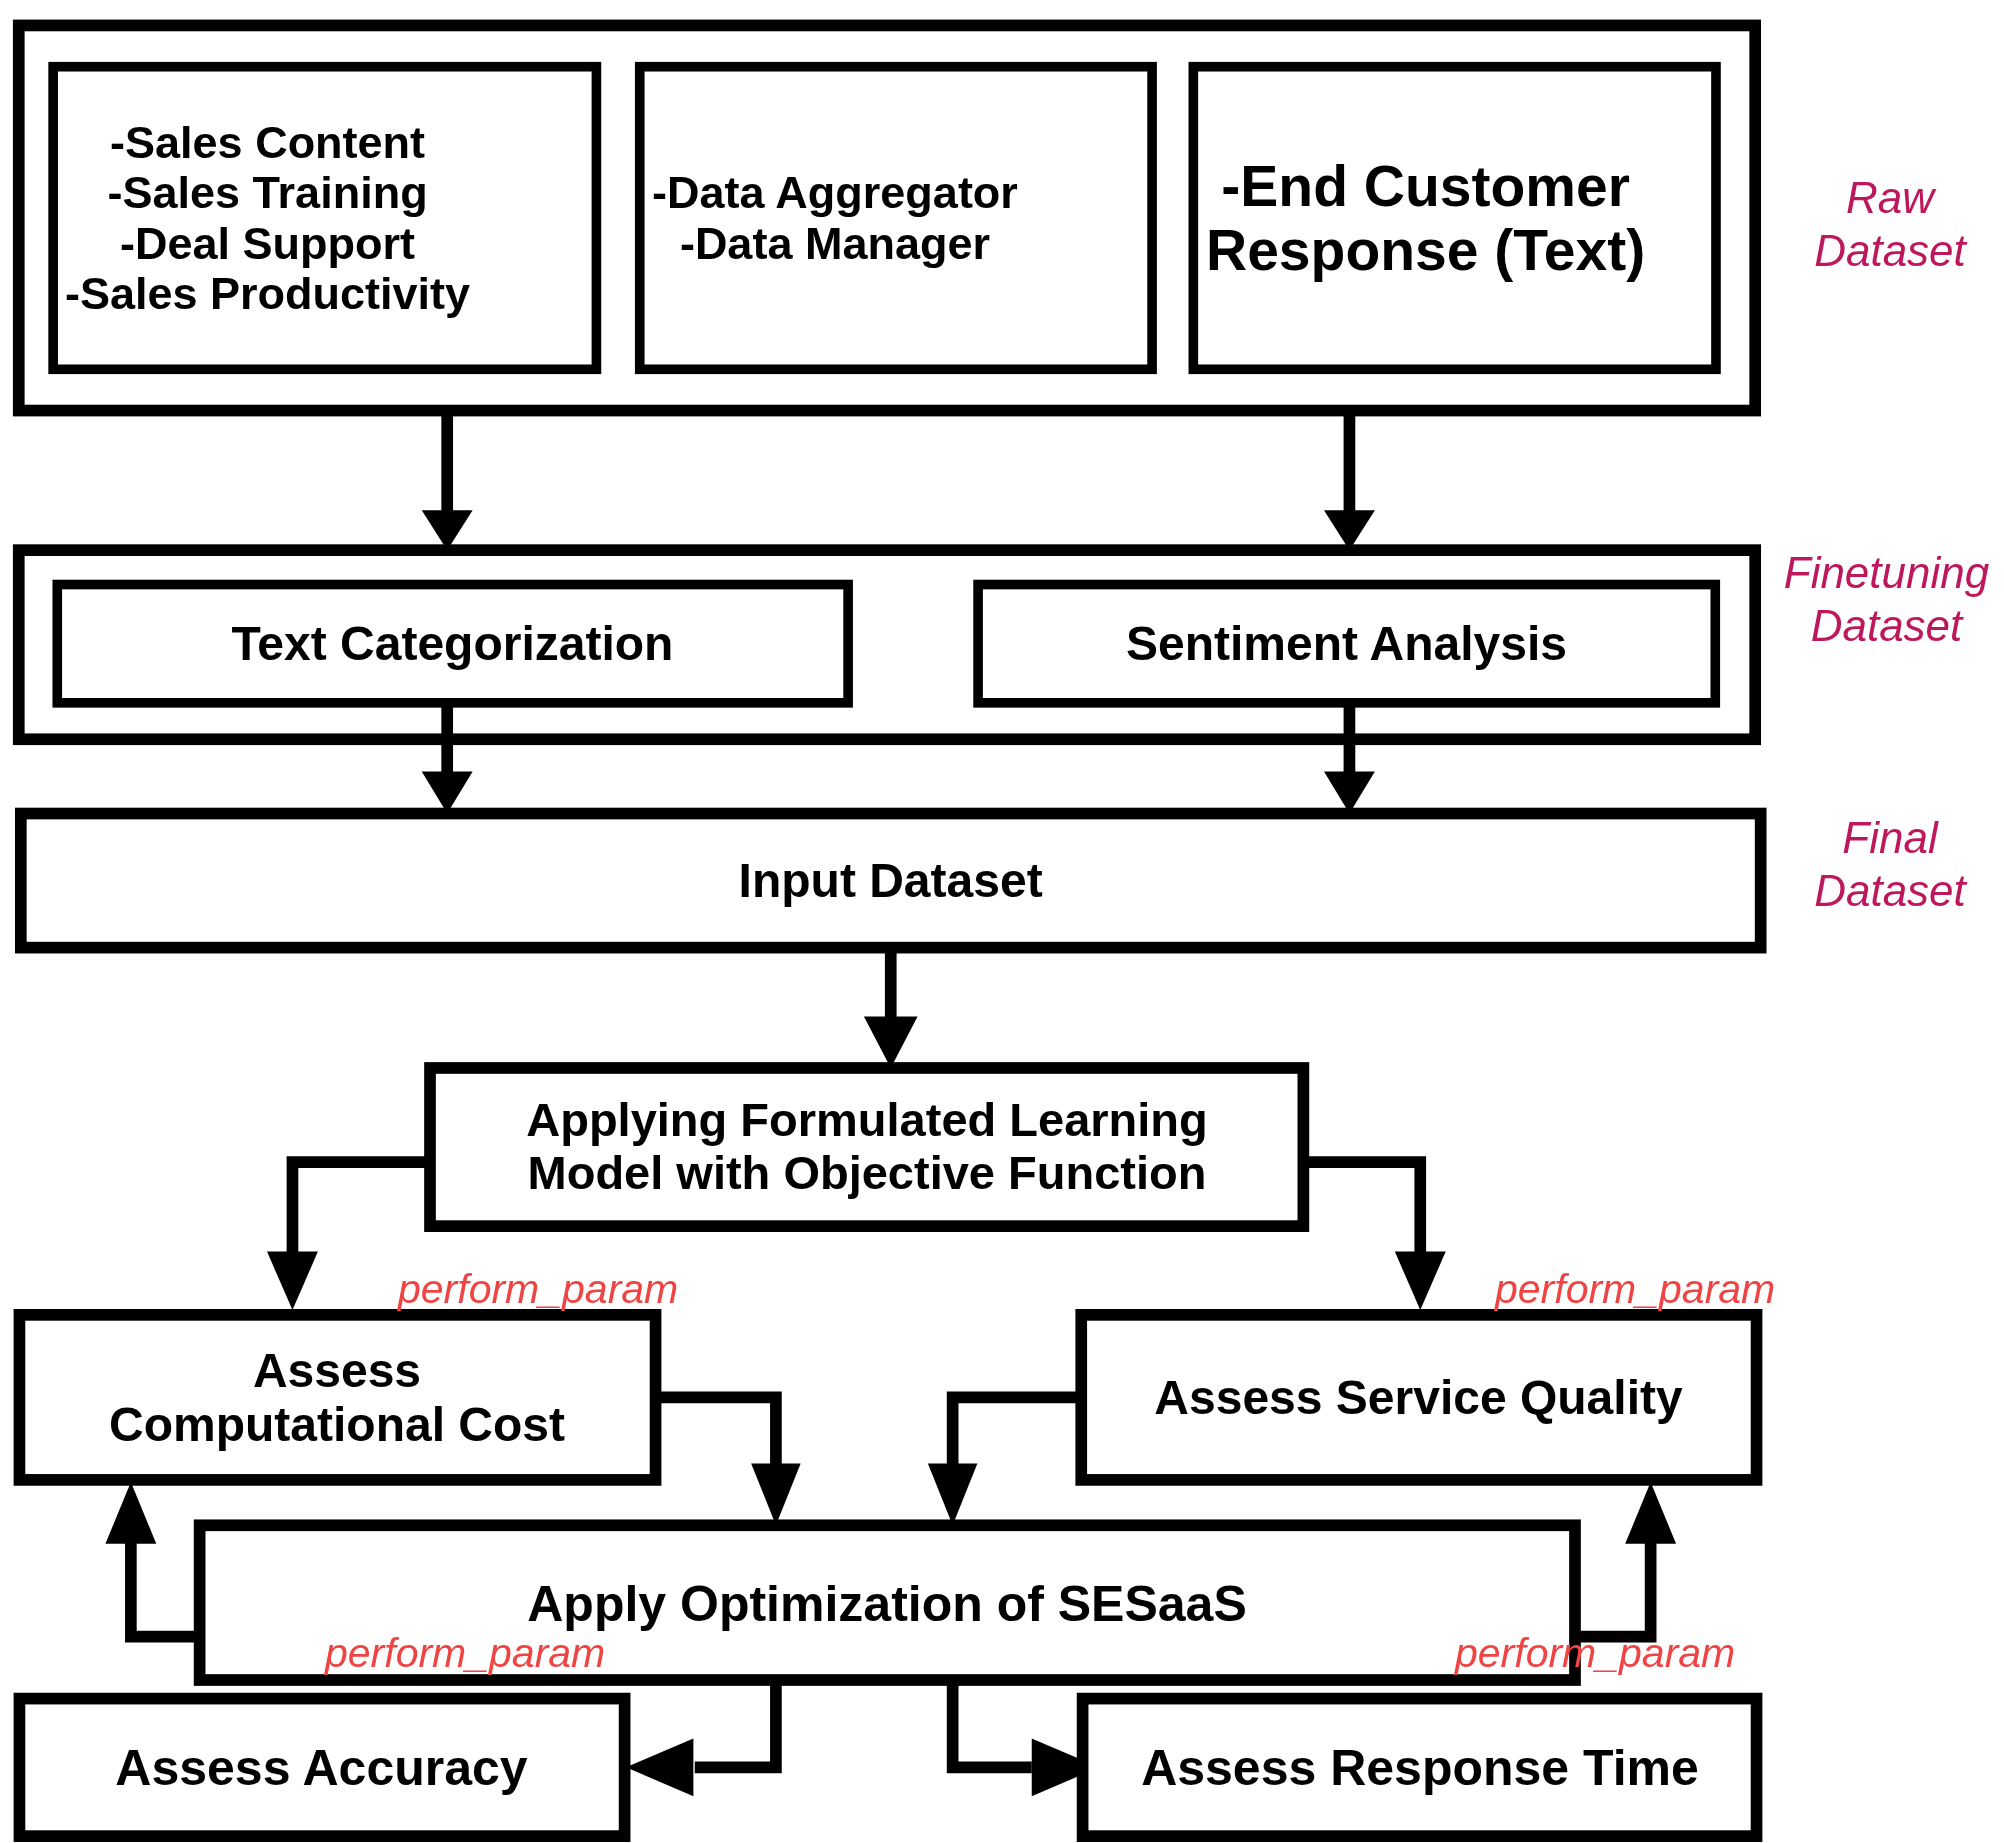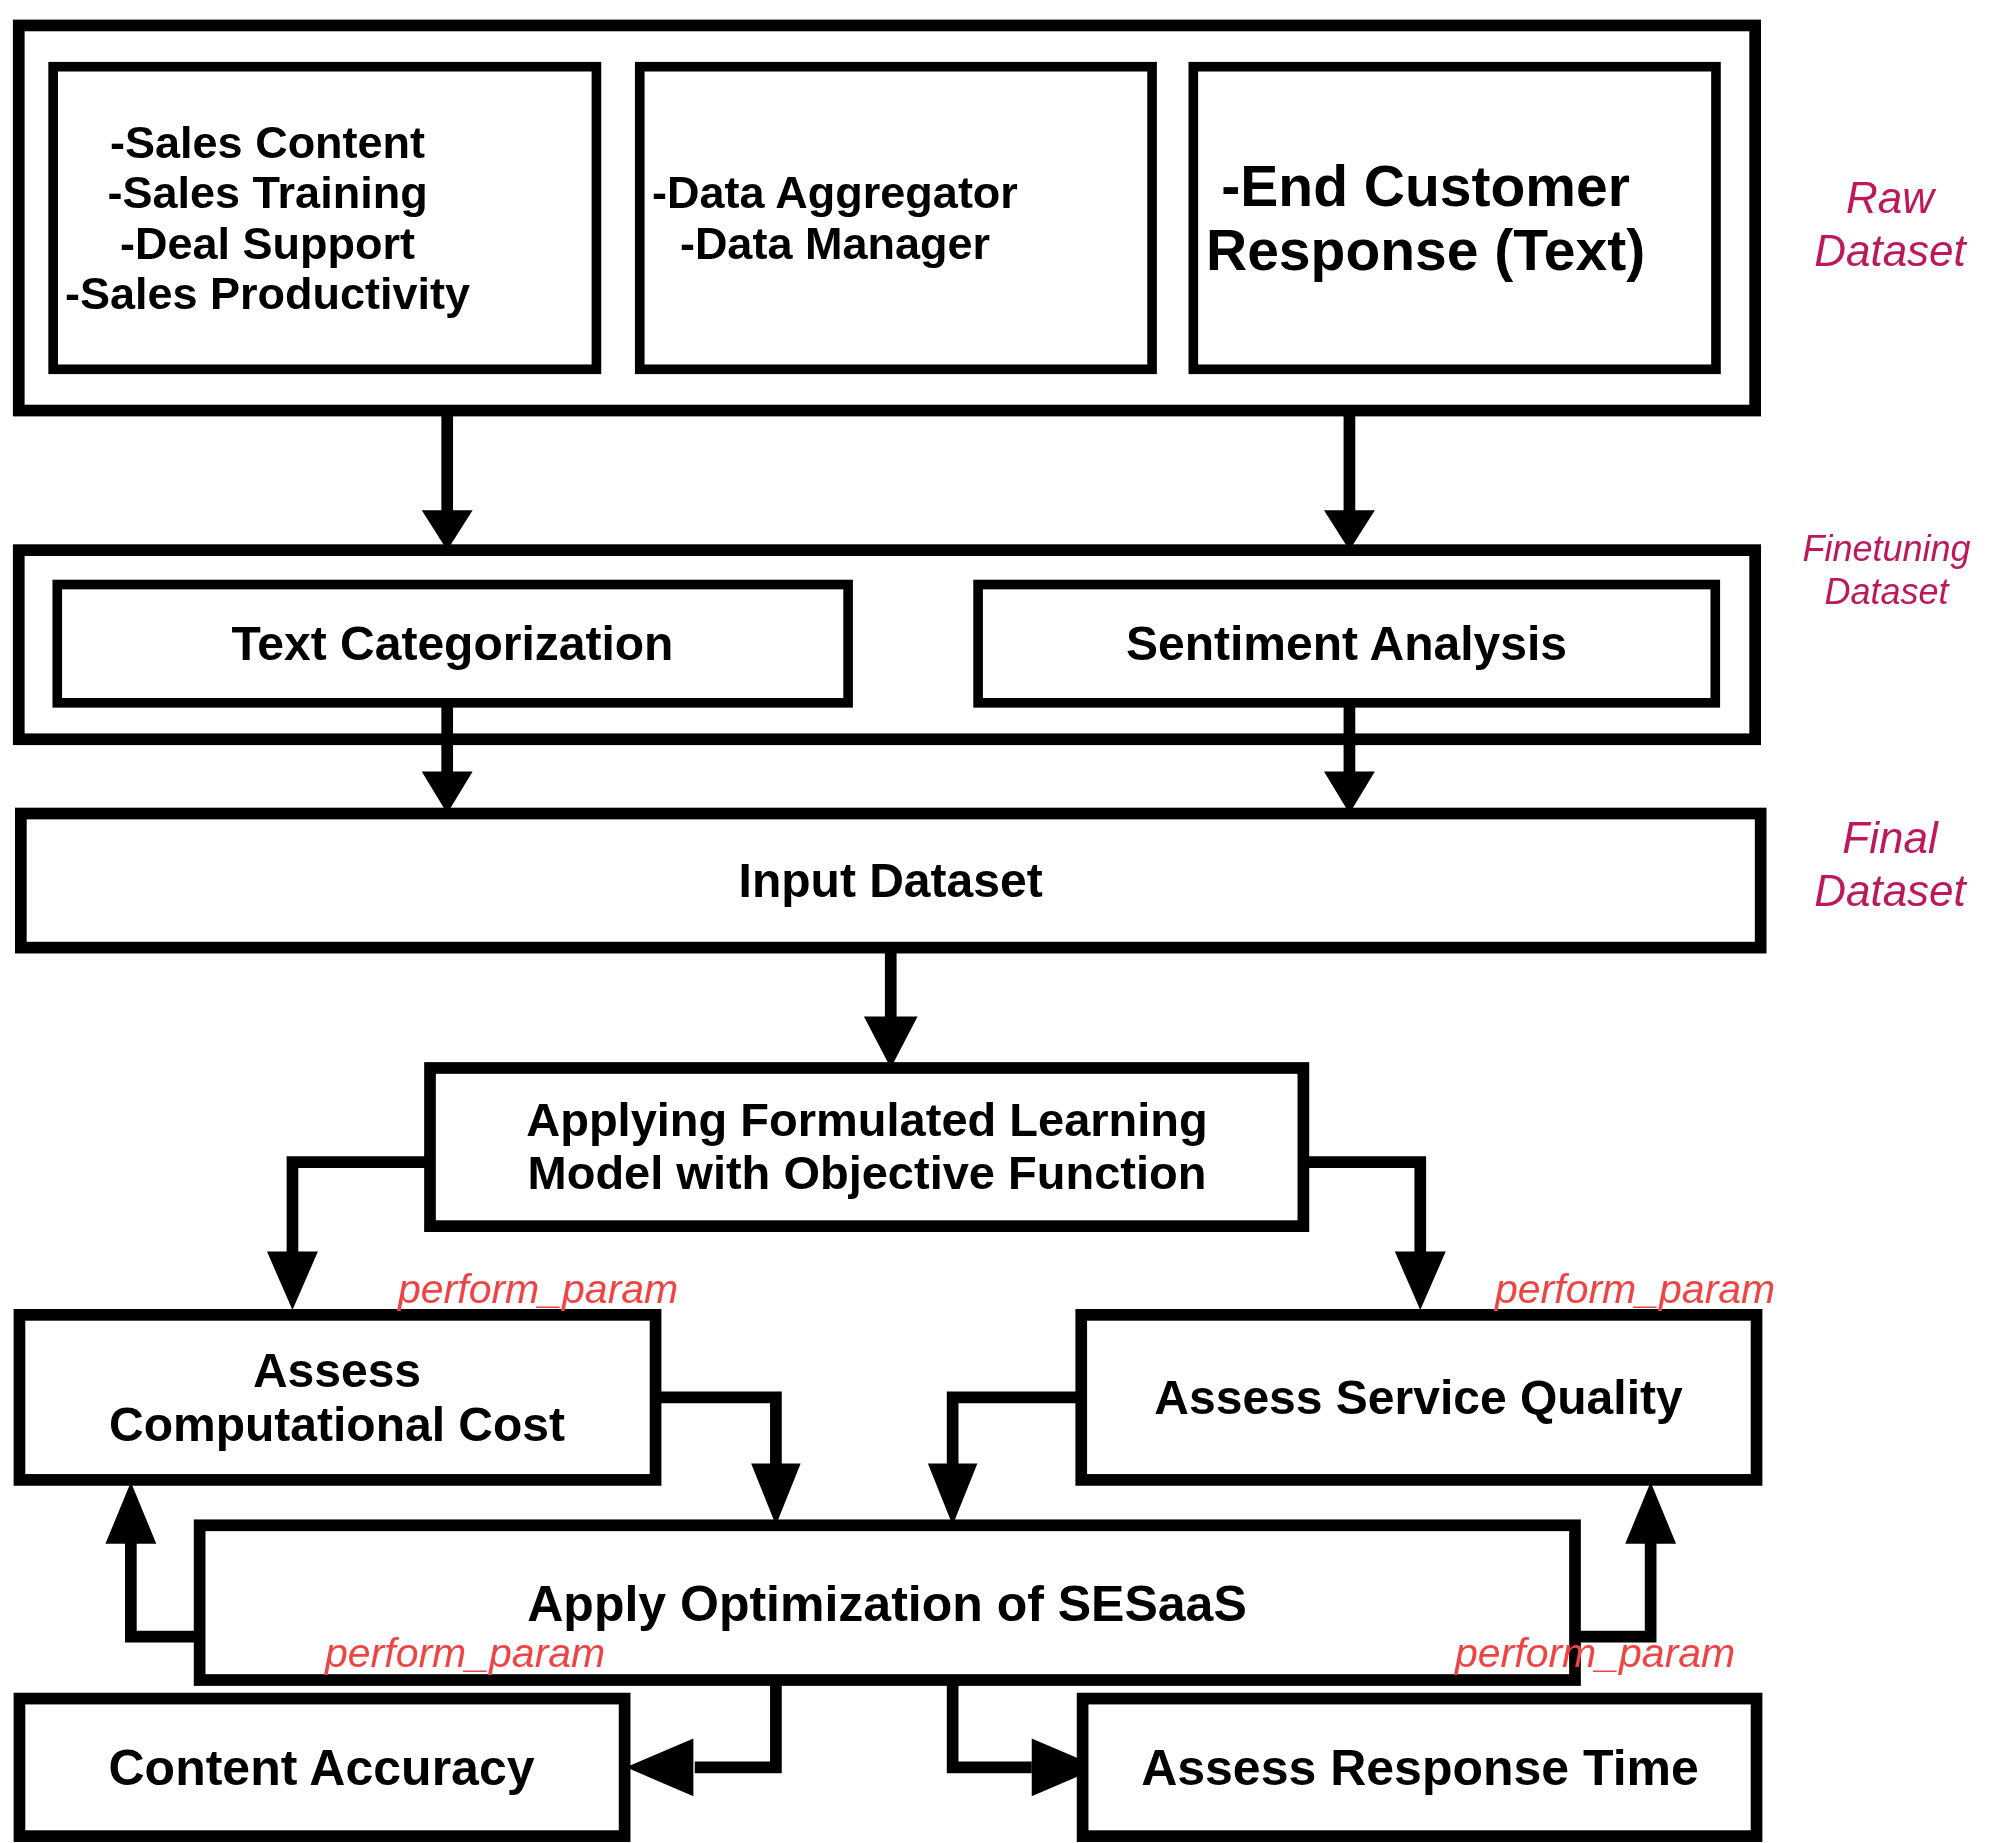--- a/index.html
+++ b/index.html
@@ -162,21 +162,21 @@
 
   <div class="node-label left" style="left:652px; top:67px; width:509px; height:303px; font-size:45px;">-Data Aggregator
 -Data Manager</div>
 
   <div class="node-label left" style="left:1206px; top:67px; width:523px; height:303px; font-size:57px;">-End Customer
 Response (Text)</div>
 
   <div class="side-label" style="left:1775px; top:172px; width:230px; font-size:44px;">Raw
 Dataset</div>
 
-  <div class="side-label" style="left:1768px; top:527px; width:237px; font-size:36px;">Finetuning
+  <div class="side-label" style="left:1768px; top:547px; width:237px; font-size:44px;">Finetuning
 Dataset</div>
 
   <div class="side-label" style="left:1775px; top:812px; width:230px; font-size:44px;text-align:center;">Final
 Dataset</div>
 
   <div class="node-label" style="left:57px; top:585px; width:791px; height:118px; font-size:48px;">Text Categorization</div>
 
   <div class="node-label" style="left:978px; top:585px; width:737px; height:118px; font-size:48px;">Sentiment Analysis</div>
 
   <div class="node-label" style="left:20.6px; top:814px; width:1740px; height:134px; font-size:48px;">Input Dataset</div>
@@ -192,18 +192,18 @@
 
   <div class="edge-label" style="left:1455px; top:1630px; font-size:41px;">perform_param</div>
 
   <div class="node-label" style="left:19px; top:1315px; width:636px; height:165px; font-size:48px;">Assess
 Computational Cost</div>
 
   <div class="node-label" style="left:1081px; top:1315px; width:675px; height:165px; font-size:48px;">Assess Service Quality</div>
 
   <div class="node-label" style="left:199px; top:1526px; width:1376px; height:155px; font-size:50px;">Apply Optimization of SESaaS</div>
 
-  <div class="node-label" style="left:19px; top:1699px; width:605px; height:138px; font-size:50px;">Content Accuracy</div>
+  <div class="node-label" style="left:19px; top:1699px; width:605px; height:138px; font-size:50px;">Assess Accuracy</div>
 
   <div class="node-label" style="left:1083px; top:1699px; width:674px; height:138px; font-size:50px;">Assess Response Time</div>
 
 </div>
 
 
 </body></html>

